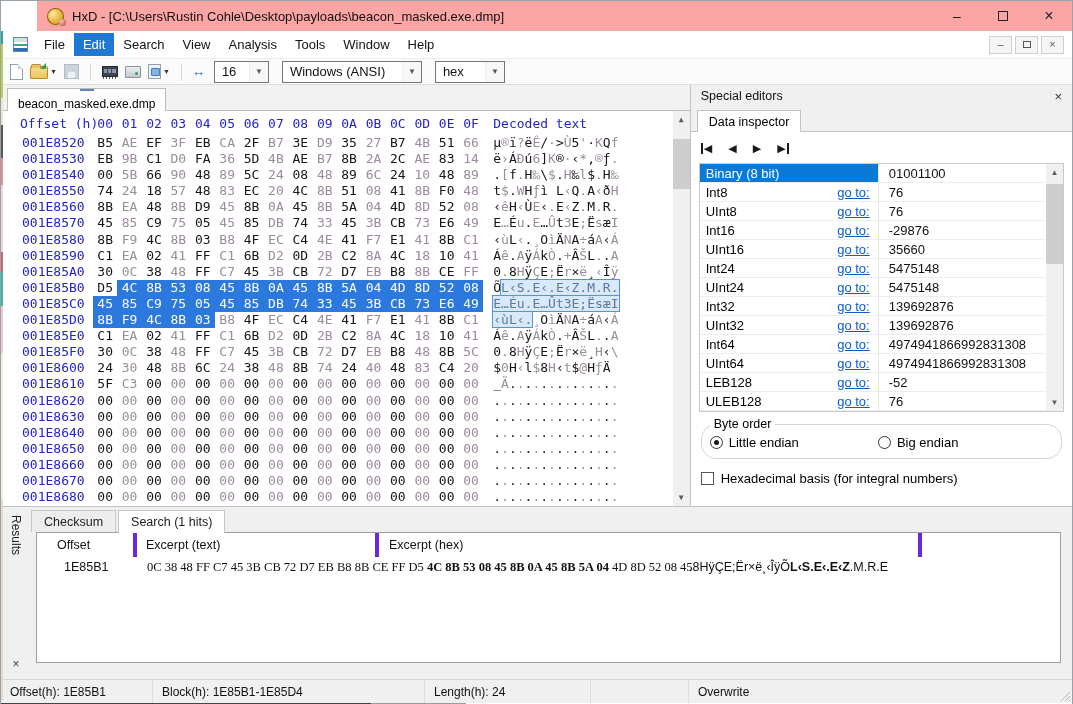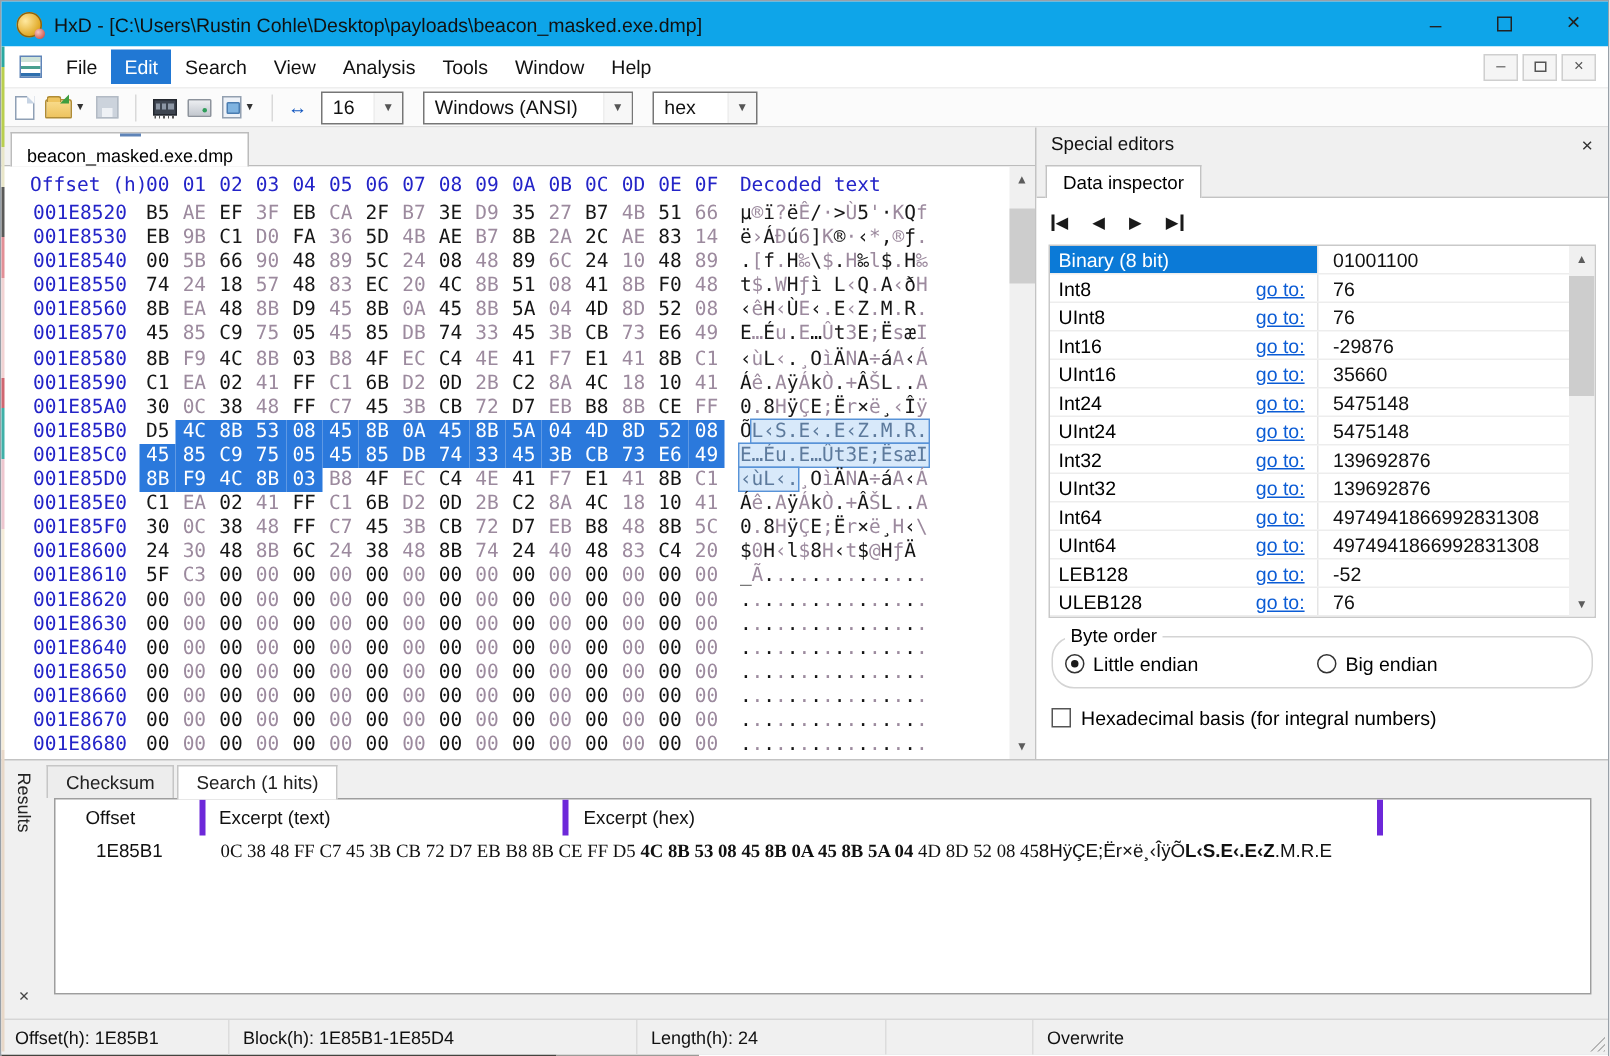--- a/index.html
+++ b/index.html
@@ -5,21 +5,21 @@
   * { box-sizing: border-box; }
   html,body { margin:0; padding:0; }
   body {
     width:1073px; height:704px; position:relative; overflow:hidden;
     font-family:"Liberation Sans", sans-serif; background:#fff; color:#000;
     -webkit-font-smoothing:antialiased;
   }
   .window { position:absolute; inset:0; border:1px solid #98a0a8; background:#fff; display:flex; flex-direction:column; }
 
   
-  .titlebar { height:30px; display:flex; align-items:center; background:#0ea5e9; flex:0 0 auto; }
+  .titlebar { height:30px; display:flex; align-items:center; background:#fca5a5; flex:0 0 auto;margin-left:36px; }
   .app-icon { width:17px; height:17px; margin:0 8px 0 10px; border-radius:50%;
     background:radial-gradient(circle at 35% 35%, #ffe9a0, #e0a825 65%, #a87414);
     box-shadow:inset 0 0 0 1px #8a6210, 5px 4px 0 -6px #c33; position:relative; }
   .app-icon::after { content:""; position:absolute; right:-2px; bottom:-1px; width:7px; height:7px; border-radius:50%;
     background:radial-gradient(circle at 35% 35%, #f6c6c0, #c2372f); }
   .title-text { font-size:13px; color:#111; }
   .win-controls { margin-left:auto; display:flex; height:100%; }
   .win-btn { width:46px; height:100%; display:flex; align-items:center; justify-content:center; font-size:14px; color:#222; }
   .maxi-box { width:10px; height:10px; border:1px solid #222; }
 

